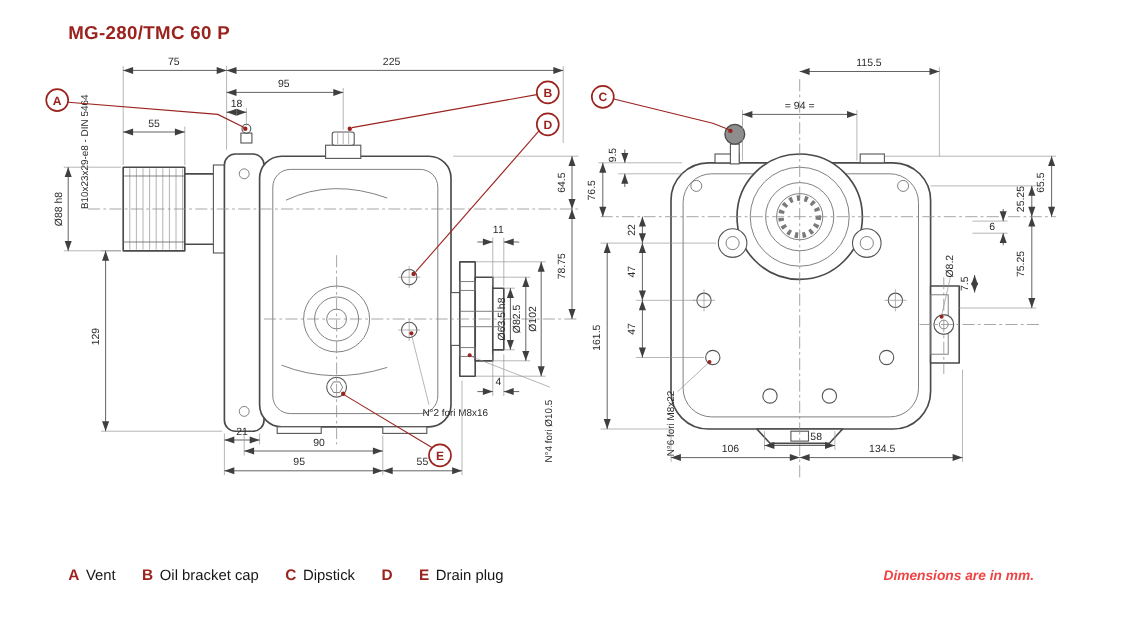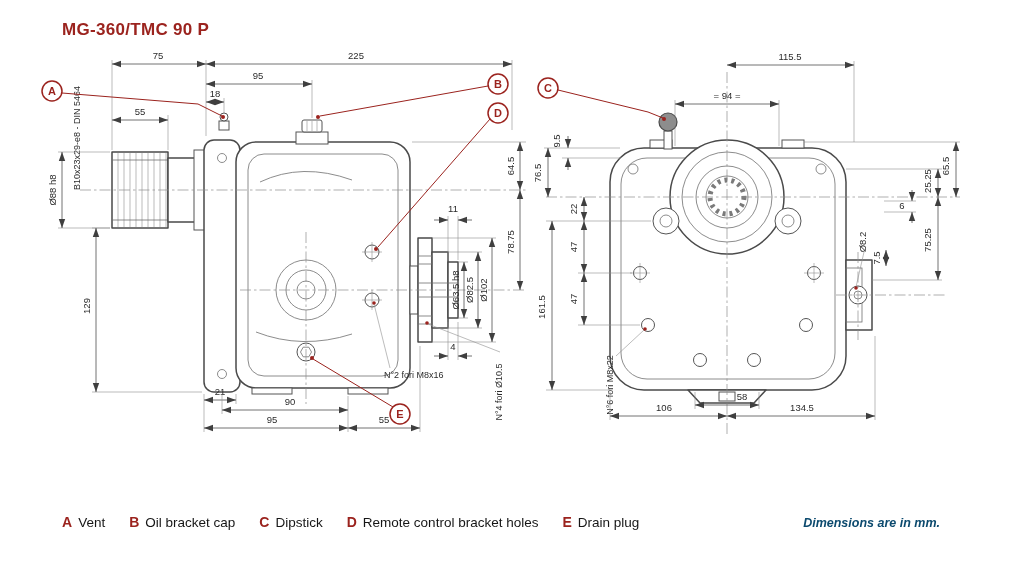--- a/index.html
+++ b/index.html
@@ -20,26 +20,26 @@
   .teeth { fill:none; stroke:#7a7a7a; stroke-width:5; stroke-dasharray:3 4; }
   .callout-circle { fill:#fff; stroke:var(--color-accent,#9b231e); stroke-width:1.5; }
   .callout-letter { font-size:11px; font-weight:bold; fill:var(--color-accent,#9b231e); text-anchor:middle; }
   .leader { fill:none; stroke:var(--color-accent,#9b231e); stroke-width:1; }
   .leader-dot { fill:var(--color-accent,#9b231e); }
   .legend { position:absolute; left:62px; top:514px; width:878px; display:flex; align-items:baseline;
             font-size:13.5px; color:#161616; }
   .legend-items { display:flex; gap:24px; }
   .legend-item { display:flex; gap:6px; align-items:baseline; white-space:nowrap; }
   .legend-letter { color:var(--color-accent,#9b231e); font-weight:bold; font-size:14px; }
-  .legend-note { margin-left:auto; font-style:italic; font-weight:bold; font-size:12.5px; color:#0c4a6e; }
+  .legend-note { margin-left:auto; font-style:italic; font-weight:bold; font-size:12.5px; color:#ef4444; }
 </style>
 </head>
 <body>
 
-<div class="page-title">MG-360/TMC 90 P</div>
+<div class="page-title">MG-280/TMC 60 P</div>
 
 <svg class="stage" width="1024" height="505" viewBox="0 0 1024 505">
   <defs>
     <marker id="arr" viewBox="0 0 10 8" refX="9.5" refY="4" markerWidth="10" markerHeight="8" orient="auto-start-reverse" markerUnits="userSpaceOnUse">
       <path d="M0.5,0.8 L9.5,4 L0.5,7.2 Z" fill="#3f3f3f"></path>
     </marker>
   </defs>
 
   <g>
 
@@ -383,21 +383,20 @@
     <div class="legend-item">
       <span class="legend-letter">B</span>
       <span class="legend-label">Oil bracket cap</span>
     </div>
     <div class="legend-item">
       <span class="legend-letter">C</span>
       <span class="legend-label">Dipstick</span>
     </div>
     <div class="legend-item">
       <span class="legend-letter">D</span>
-      <span class="legend-label">Remote control bracket holes</span>
     </div>
     <div class="legend-item">
       <span class="legend-letter">E</span>
       <span class="legend-label">Drain plug</span>
     </div>
   </div>
   <div class="legend-note">Dimensions are in mm.</div>
 </div>
 
 </body></html>

